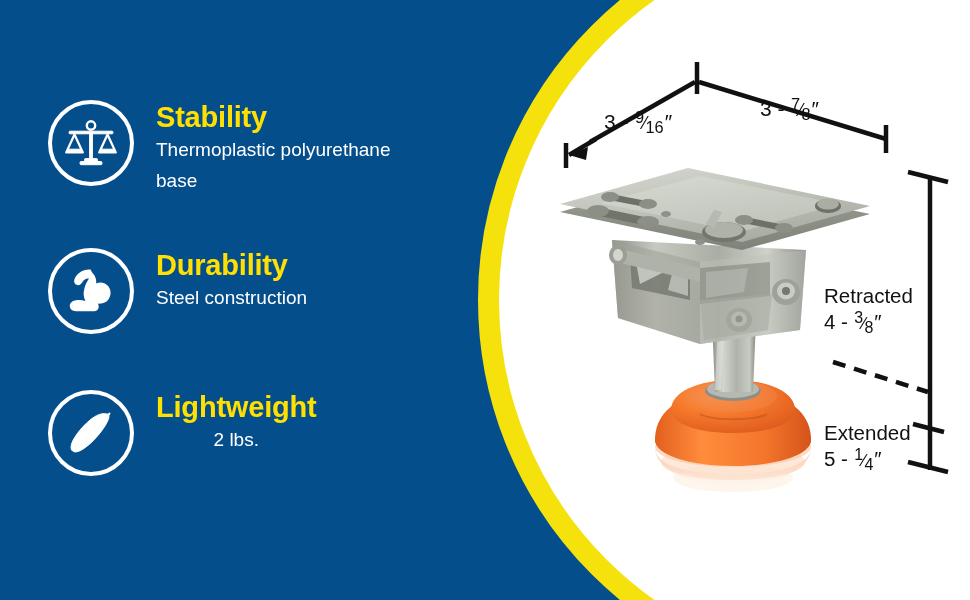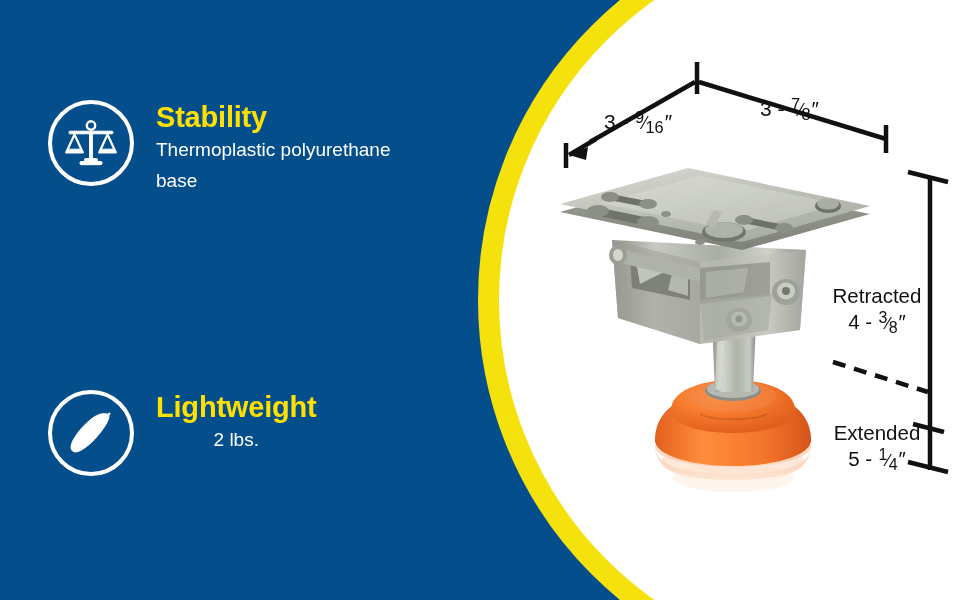--- a/index.html
+++ b/index.html
@@ -51,21 +51,21 @@
   
   .product-layer{position:absolute;left:0;top:0;width:970px;height:600px;}
 
   
   .dim{
     position:absolute;color:#111111;font-size:21px;
     font-family:"Liberation Sans", sans-serif;white-space:nowrap;
   }
   .dim-l{left:588px;top:110px;margin-left:16px;}
   .dim-r{left:760px;top:97px;}
-  .dim-side{position:absolute;color:#111111;font-size:20.5px;text-align:center;line-height:26px;}
+  .dim-side{position:absolute;color:#111111;font-size:20.5px;line-height:26px;}
   .dim-ret{left:824px;top:283px;width:106px;}
   .dim-ext{left:824px;top:420px;width:106px;}
 
   
   .frac{display:inline-block;position:relative;font-size:0.78em;vertical-align:baseline;}
   .frac .nm{position:relative;top:-0.38em;left:0.04em;}
   .frac .sl{font-size:1.08em;}
   .frac .dn{position:relative;top:0.22em;right:0.06em;}
 </style>
 </head>
@@ -94,20 +94,43 @@
           </g>
         </svg>
       </div>
       <div class="feat-text">
         <div class="feat-title">Stability</div>
         <div class="feat-desc">Thermoplastic polyurethane</div>
         <div class="feat-desc"> base</div>
       </div>
     </div>
 
+    <div class="feature f2">
+      <div class="icon-circle">
+        <svg width="62" height="62" viewBox="0 0 62 62" aria-hidden="true">
+          <g fill="#ffffff">
+            <path d="M30.5 9.5 C24 9.0 18.5 12.0 15.5 17.0 C13.5 20.5 13.8 23.5 16.5 24.8
+                     C19.0 26.0 21.0 24.5 22.5 22.0 C24.2 19.2 26.5 18.0 29.0 18.6
+                     C27.0 21.5 25.5 24.5 24.5 28.0 C23.0 33.0 23.5 37.5 25.5 41.0
+                     C22.0 40.0 18.5 39.8 15.0 40.6 C11.5 41.4 9.5 43.6 9.8 46.6
+                     C10.1 49.6 12.6 51.3 16.0 51.2 L34.0 51.2
+                     C36.5 51.2 38.0 50.0 38.6 47.8 C39.0 46.2 38.6 44.6 37.6 43.2
+                     C41.8 44.2 45.6 43.0 48.2 39.8 C51.6 35.6 51.4 29.4 47.6 25.6
+                     C44.4 22.4 40.0 21.8 36.2 23.6 C36.6 20.0 35.6 16.6 33.4 14.0
+                     C32.6 13.0 31.6 12.0 30.5 9.5 Z"></path>
+            <ellipse cx="38.5" cy="33.5" rx="10.5" ry="10.0"></ellipse>
+            <path d="M20.5 13.5 C23.5 11.2 27.0 10.4 30.5 11.0 C28.5 13.2 26.0 14.0 23.0 14.2 Z"></path>
+          </g>
+        </svg>
+      </div>
+      <div class="feat-text">
+        <div class="feat-title">Durability</div>
+        <div class="feat-desc">Steel construction</div>
+      </div>
+    </div>
 
     <div class="feature f3">
       <div class="icon-circle">
         <svg width="62" height="62" viewBox="0 0 62 62" aria-hidden="true">
           <g fill="#ffffff" stroke="#ffffff">
             <path d="M49.5 11.5 L27.0 34.0" stroke-width="1.8" fill="none" stroke-linecap="round"></path>
             <path d="M48.5 12.5
                      C44.0 10.5 38.0 12.0 32.0 16.5
                      C25.0 21.8 18.0 29.5 13.8 37.0
                      C10.6 42.7 10.2 47.0 12.6 49.0

